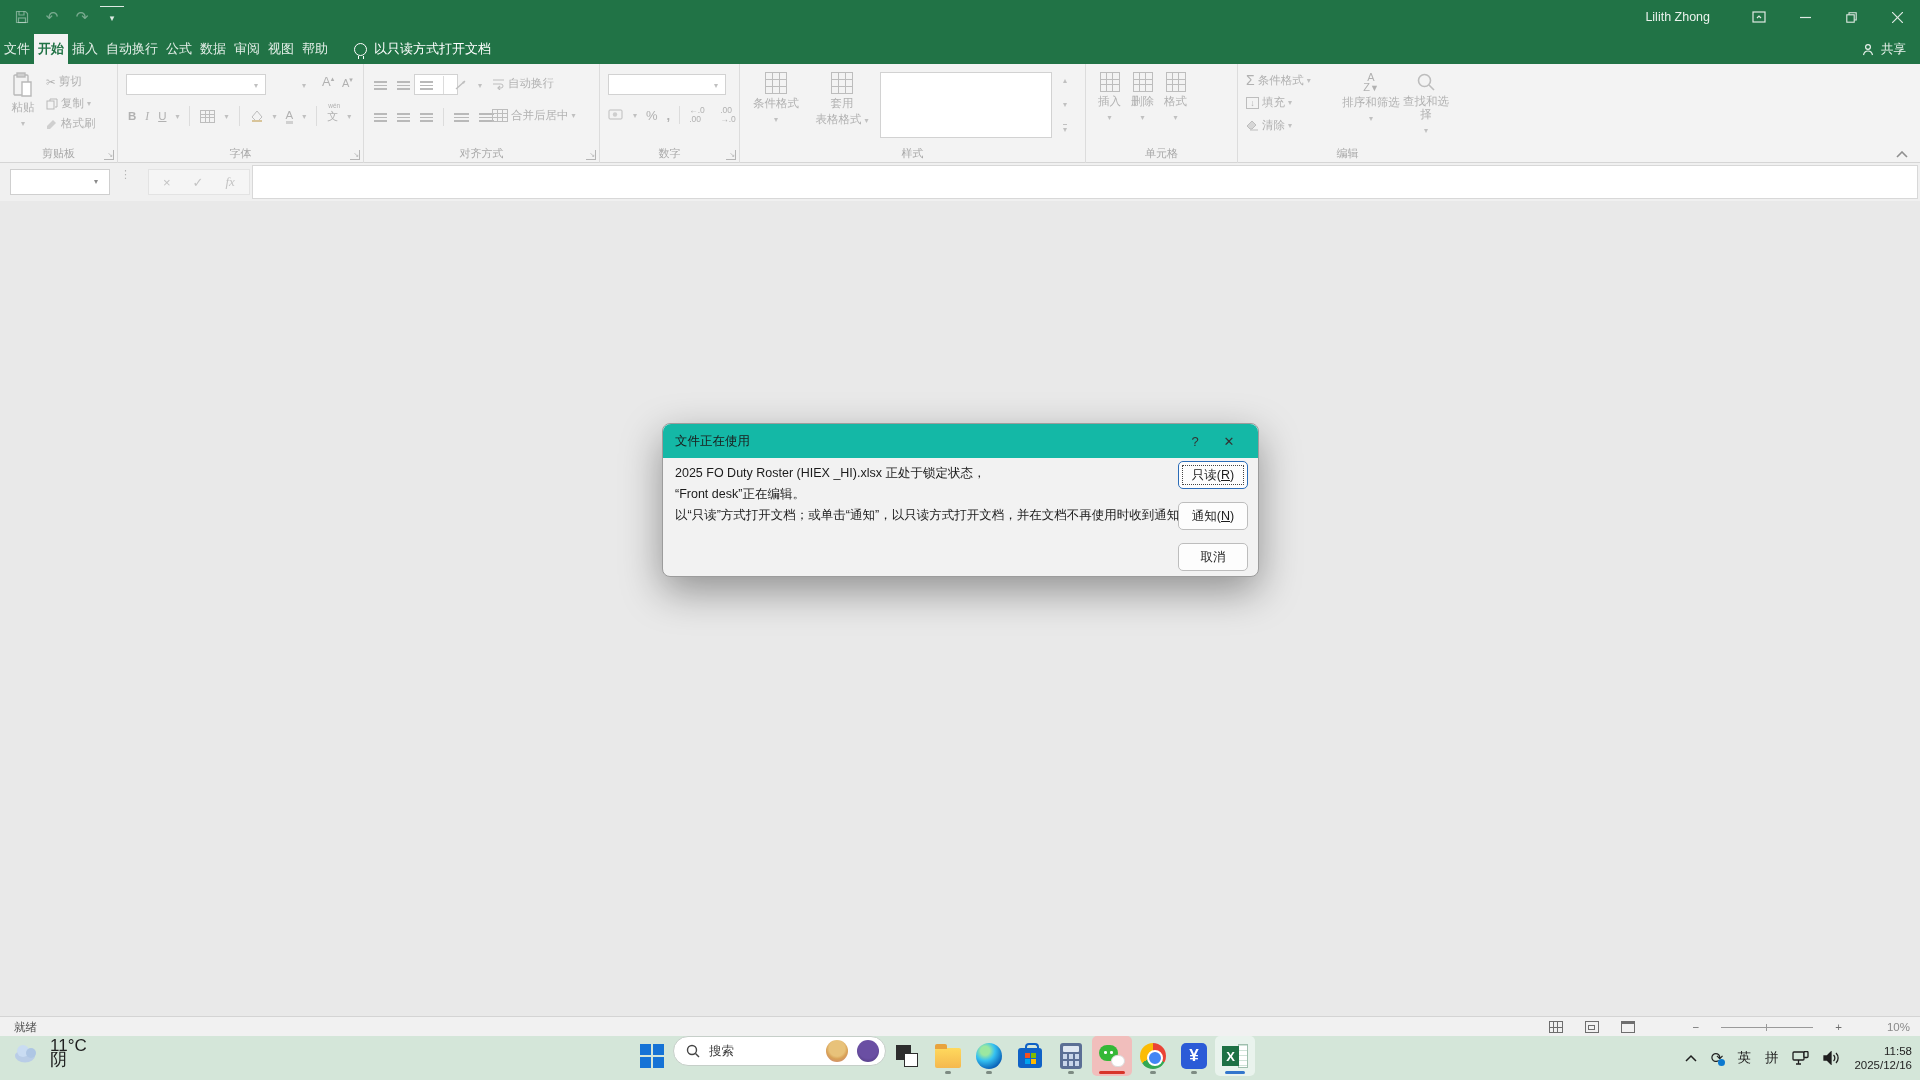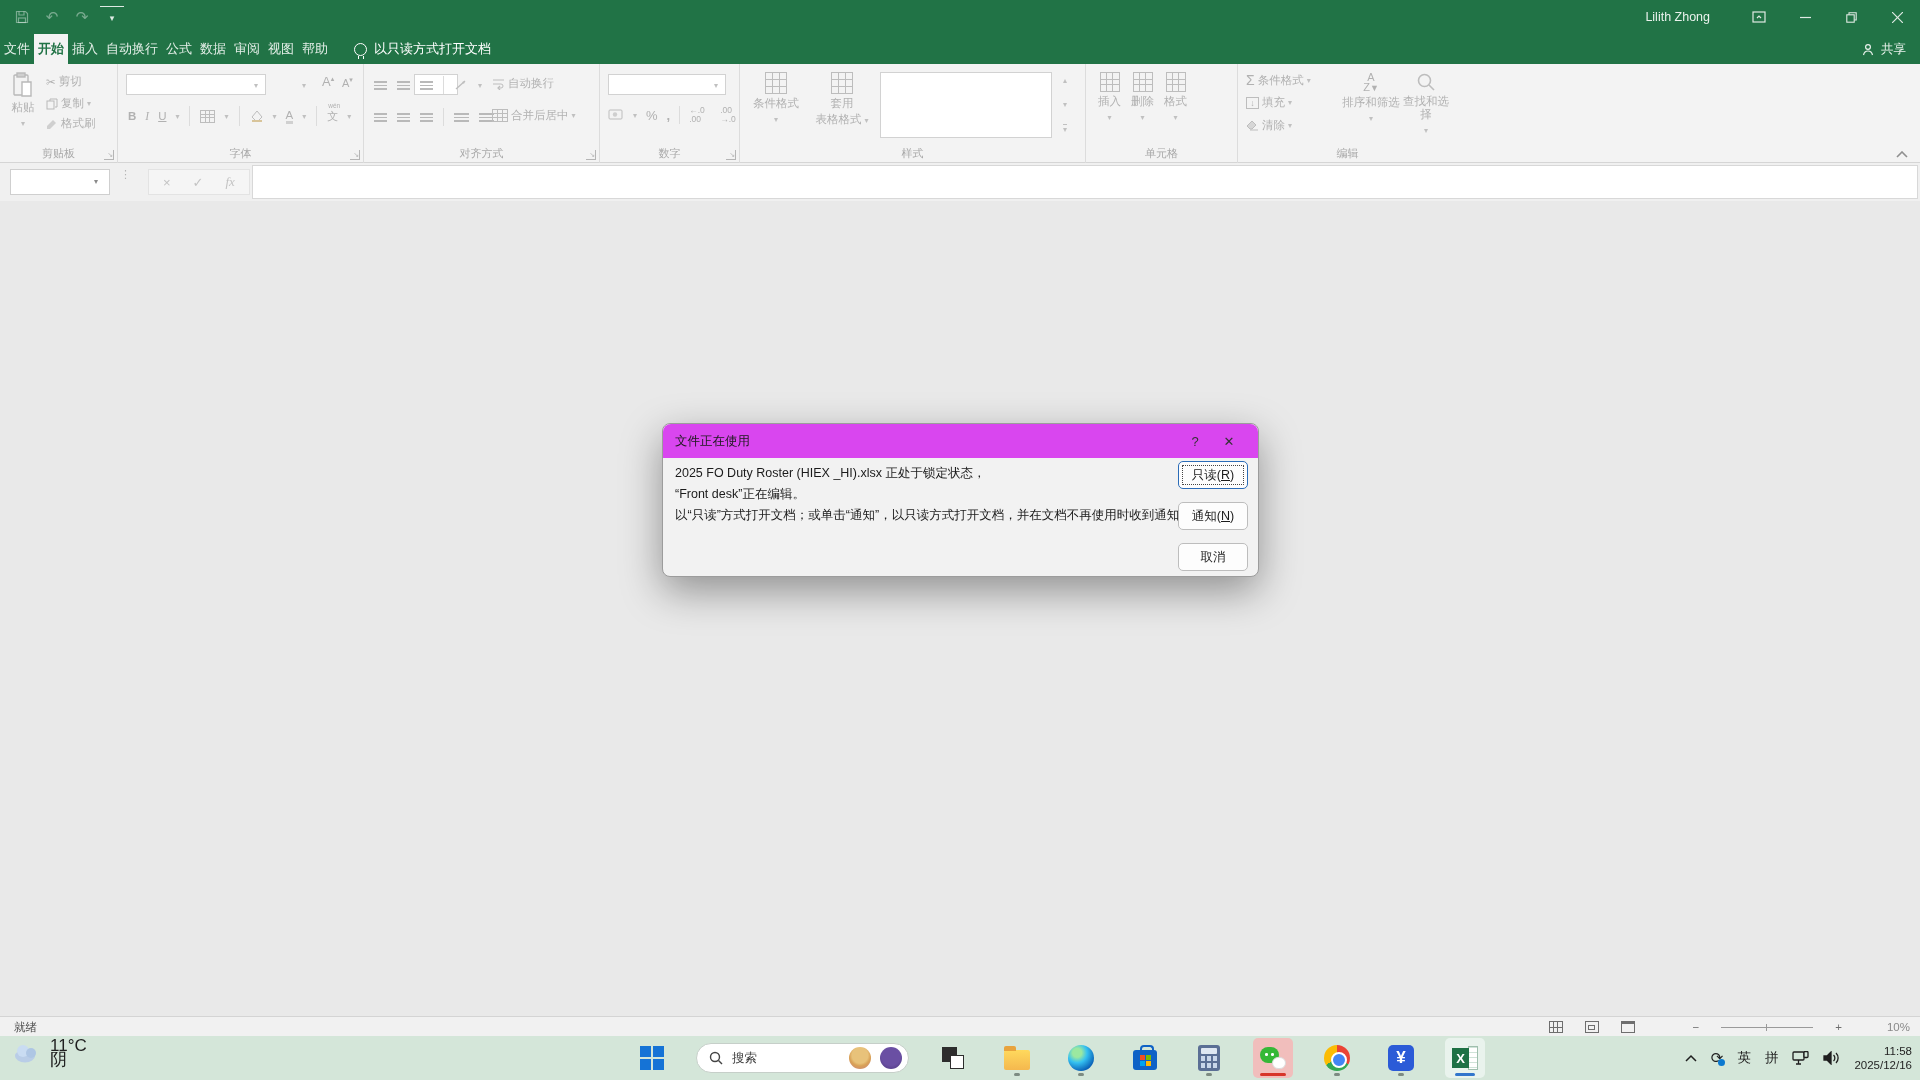--- a/index.html
+++ b/index.html
@@ -59,42 +59,42 @@
   .fx { font-style:italic; font-family:"Liberation Serif","DejaVu Serif",serif; }
   #fbar { position:absolute; left:252px; top:2px; right:2px; height:34px; background:#fff; border:1px solid #d8d8d8; }
   .dots3 { position:absolute; left:120px; top:8px; color:#b5b5b5; font-size:11px; letter-spacing:0; line-height:7px; text-align:center; }
 
   
   #sheet { position:absolute; left:0; top:201px; width:1920px; height:815px; background:#e9e9e9; }
 
   
   #dialog { position:absolute; left:662px; top:423px; width:597px; height:154px; background:#f2f2f2;
     border:1px solid #9c9c9c; border-radius:8px; box-shadow:0 14px 40px rgba(0,0,0,.38); font-size:12.5px; color:#1b1b1b; }
-  #dialog-title { height:34px; background:#d946ef; border-radius:8px 8px 0 0; display:flex; align-items:center; padding:0 12px; }
+  #dialog-title { height:34px; background:#14b8a6; border-radius:8px 8px 0 0; display:flex; align-items:center; padding:0 12px; }
   #dialog-title .dtitle { flex:1; }
   .dctl { width:34px; height:24px; display:flex; align-items:center; justify-content:center; color:#333; font-size:13px; }
   .dlg-line { position:absolute; left:12px; white-space:nowrap; }
   .dbtn { position:absolute; left:515px; width:70px; height:28px; background:#fdfdfd; border:1px solid #bdbdbd;
     border-radius:5px; font-size:12.5px; color:#1b1b1b; display:flex; align-items:center; justify-content:center; }
   .dbtn.def { border:1.6px solid #2b6cb8; outline:1px dotted #444; outline-offset:-5px; }
   .mnem { text-decoration:underline; }
 
   
   #statusbar { position:absolute; left:0; top:1016px; width:1920px; height:20px; background:#f1f1f1;
     border-top:1px solid #d4d4d4; font-size:11.5px; color:#4d4d4d; }
   #status-ready { position:absolute; left:14px; top:3px; }
   .sb-right { position:absolute; right:10px; top:0; height:20px; display:flex; align-items:center; gap:22px; color:#6e6e6e; }
   .viewico { width:14px; height:12px; border:1px solid #6e6e6e; }
   .zoomline { width:92px; height:1px; background:#9a9a9a; position:relative; }
   .zoomline:after { content:""; position:absolute; left:45px; top:-3px; width:1px; height:7px; background:#9a9a9a; }
 
   
   #taskbar { position:absolute; left:0; top:1036px; width:1920px; height:44px; background:#d4e6d9; }
   #weather { position:absolute; left:12px; top:3px; display:flex; align-items:center; gap:8px; color:#1f1f1f; font-size:17px; line-height:14px; }
-  #tb-center { position:absolute; left:632px; top:0; height:44px; display:flex; align-items:center; gap:24px; }
+  #tb-center { position:absolute; left:632px; top:0; height:44px; display:flex; align-items:flex-start; gap:1px; }
   .tile { position:relative; width:40px; height:40px; border-radius:5px; display:flex; align-items:center; justify-content:center; }
   .run:after { content:""; position:absolute; bottom:2px; left:17px; width:6px; height:3px; border-radius:2px; background:#7d8b82; }
   .tile.wx { background:#f1bebc; }
   .tile.wx:after { content:""; position:absolute; bottom:2px; left:7px; width:26px; height:3px; border-radius:2px; background:#d7352a; }
   .tile.xl { background:#e9f3ed; }
   .tile.xl:after { content:""; position:absolute; bottom:2px; left:10px; width:20px; height:3px; border-radius:2px; background:#3376cc; }
   #start-grid { display:grid; grid-template-columns:11px 11px; grid-template-rows:11px 11px; gap:2px; }
   #start-grid i { background:#1573d6; }
   #search-pill { width:213px; height:30px; background:#fff; border:1px solid #c6cfc9; border-radius:16px;
     display:flex; align-items:center; padding:0 6px 0 12px; gap:9px; font-size:12.5px; color:#3c3c3c; }

